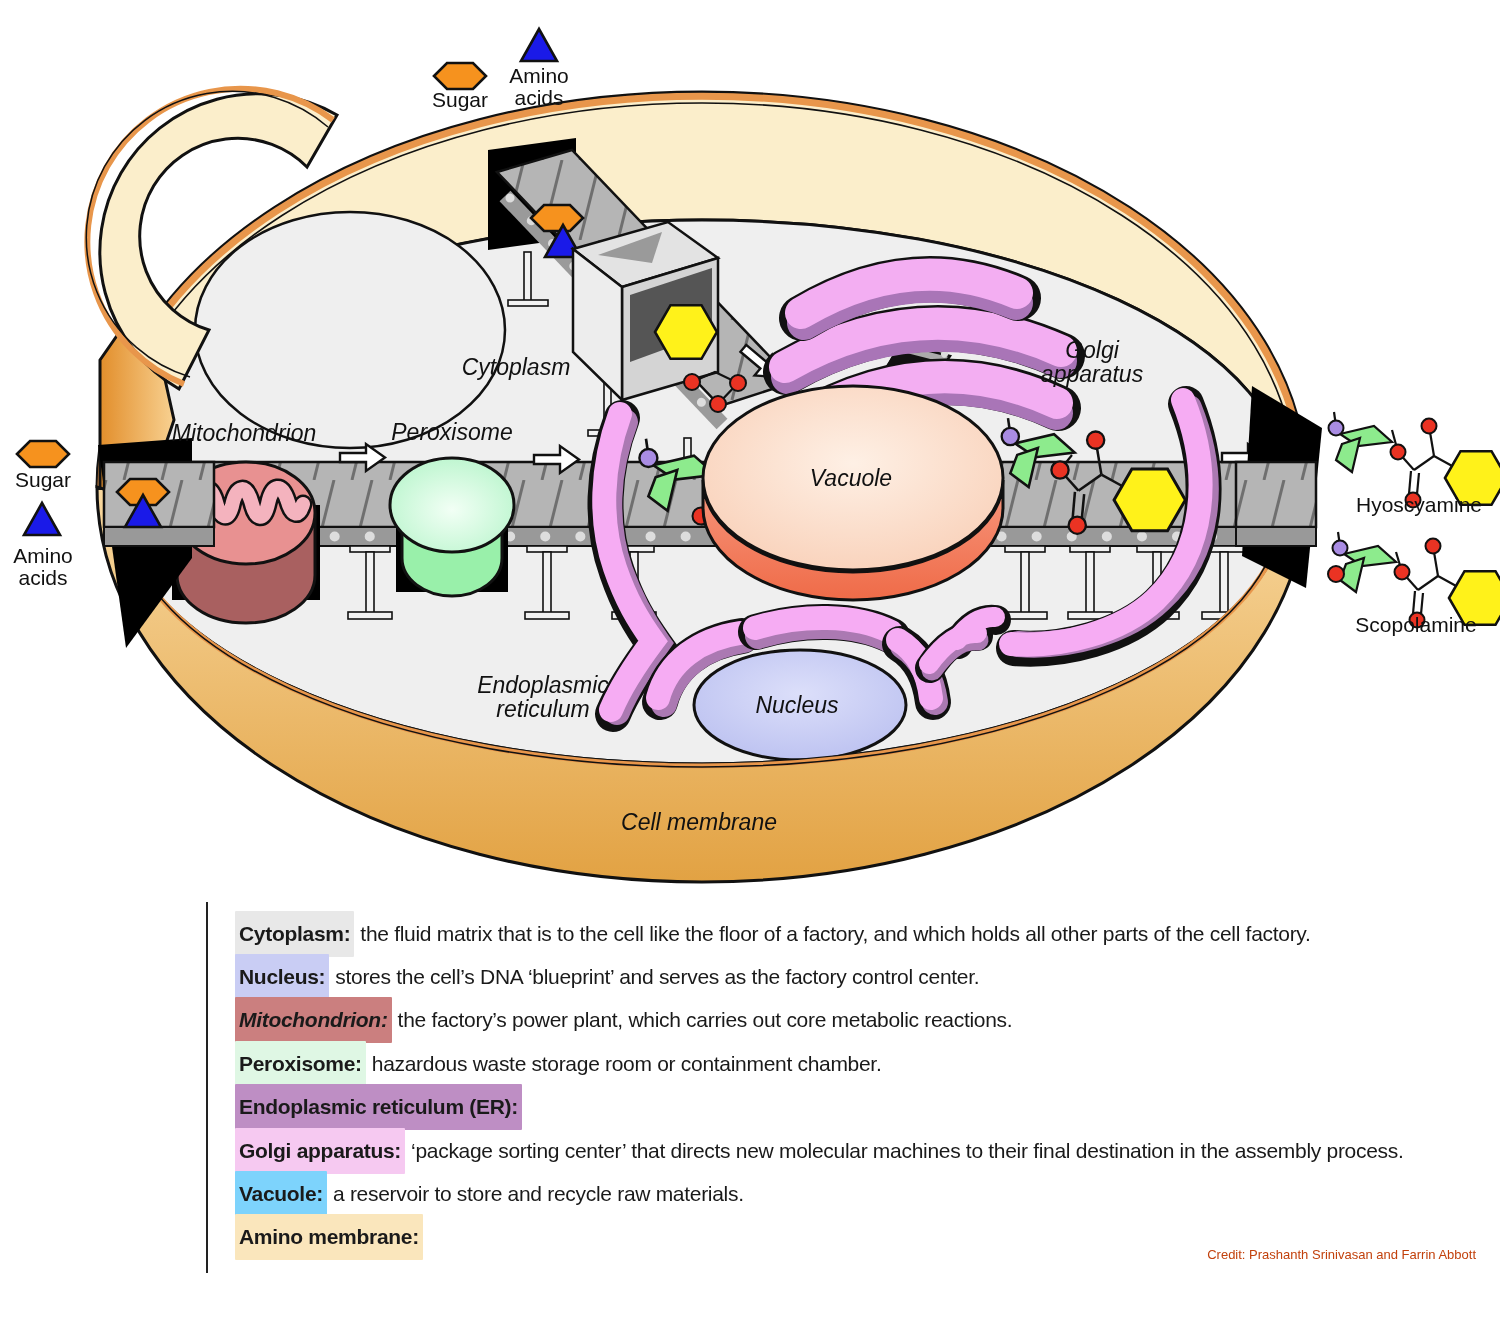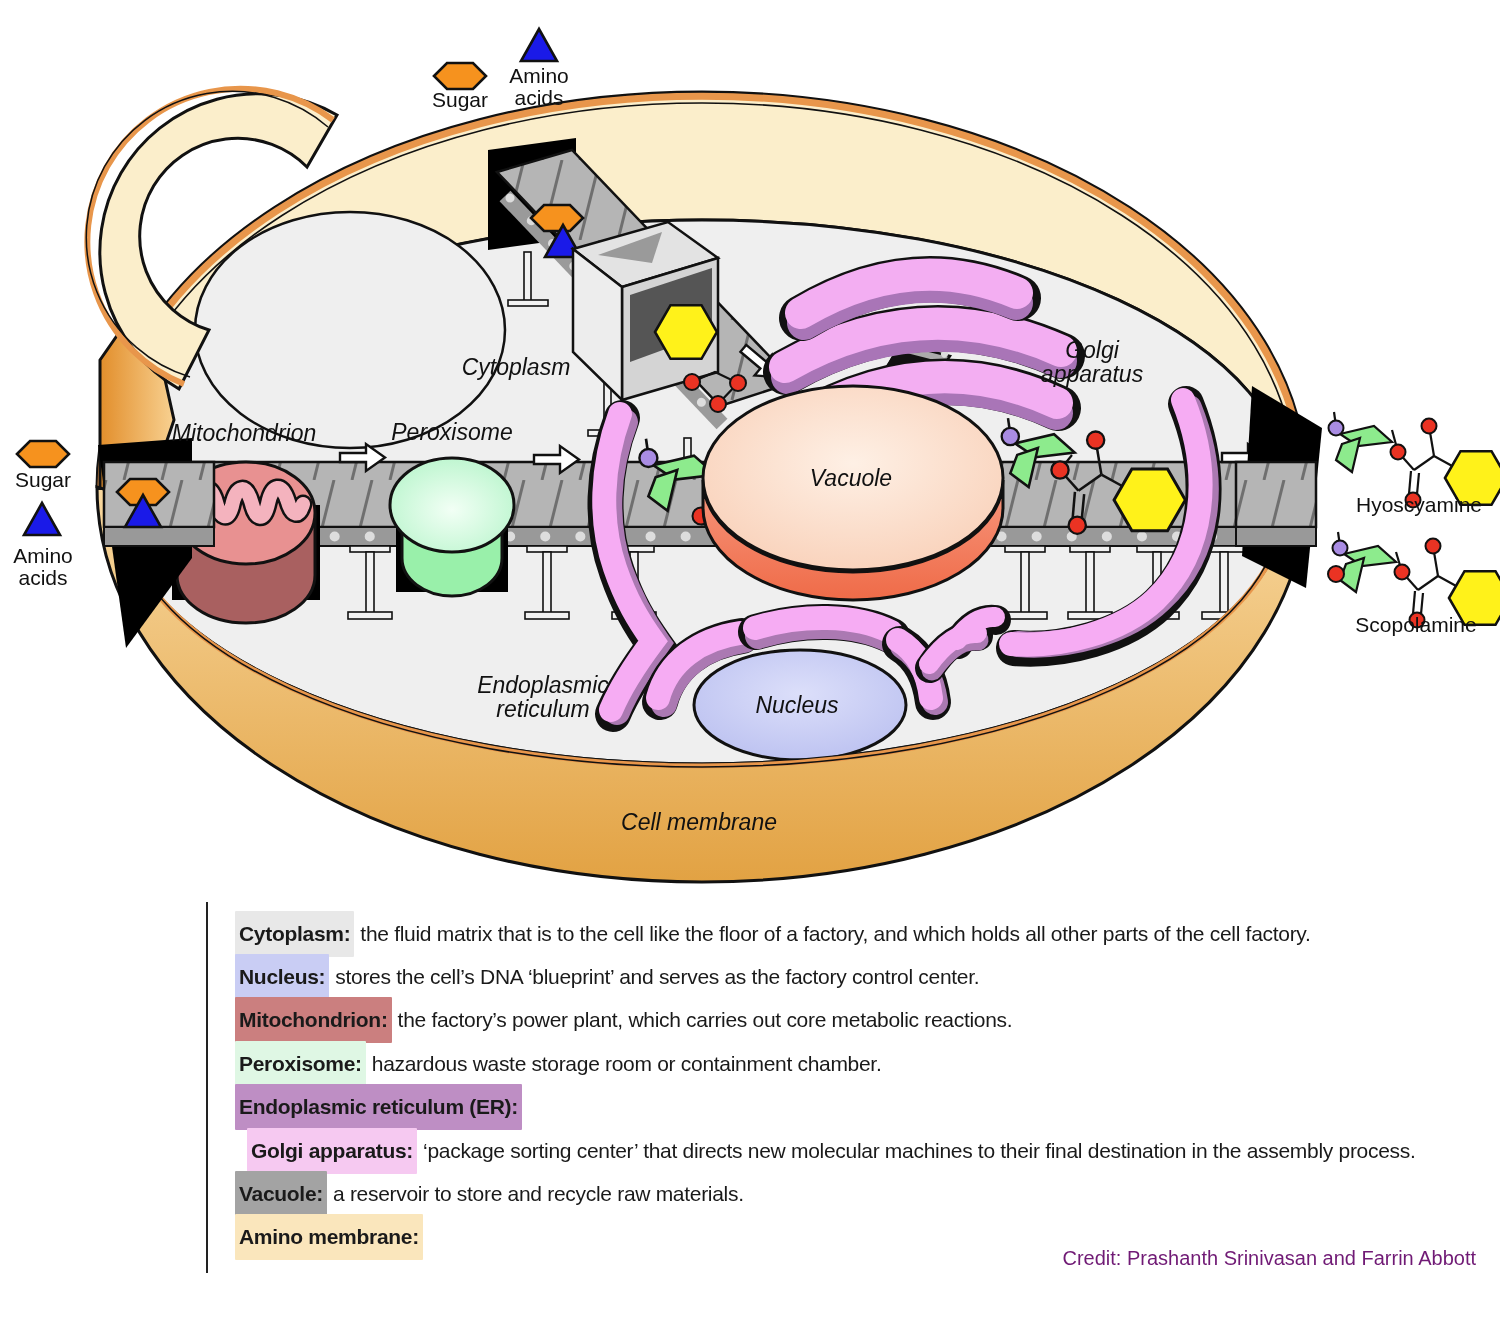--- a/index.html
+++ b/index.html
@@ -5,21 +5,21 @@
   html,body{margin:0;padding:0;background:#fff;}
   body{width:1500px;height:1335px;position:relative;font-family:"Liberation Sans",sans-serif;overflow:hidden;}
   #diagram{position:absolute;left:0;top:0;}
   .dlabel{font:italic 23px "Liberation Sans",sans-serif;fill:#111;text-anchor:middle;}
   .mlabel{font:21px "Liberation Sans",sans-serif;fill:#111;text-anchor:middle;}
   #legend{position:absolute;left:206px;top:902px;width:1292px;border-left:2.5px solid #222;
           padding:10px 0 14px 27px;}
   .legend-row{height:43.4px;display:flex;align-items:center;white-space:nowrap;
               font-size:21px;letter-spacing:-0.3px;color:#1a1a1a;}
   .legend-term{font-weight:bold;padding:11px 4px;margin-right:6px;border-radius:1px;}
-  #credit{position:absolute;right:24px;top:1247px;font-size:20px;color:#701a75;}
+  #credit{position:absolute;right:24px;top:1247px;font-size:13px;color:#c2410c;}
 </style>
 </head>
 <body>
 
 <svg id="diagram" width="1500" height="895" viewBox="0 0 1500 895">
   <defs>
     <linearGradient id="bandGrad" x1="0" y1="0" x2="0" y2="1">
       <stop offset="0" stop-color="#F8D89F"></stop>
         <stop offset="1" stop-color="#E2A243"></stop>
     </linearGradient>
@@ -311,40 +311,40 @@
       <span class="legend-term" style="background: rgb(232, 232, 232);">Cytoplasm:</span>
       <span class="legend-def">the fluid matrix that is to the cell like the floor of a factory, and which holds all other parts of the cell factory.</span>
     </div>
 
     <div class="legend-row">
       <span class="legend-term" style="background: rgb(201, 205, 244);">Nucleus:</span>
       <span class="legend-def">stores the cell’s DNA ‘blueprint’ and serves as the factory control center.</span>
     </div>
 
     <div class="legend-row">
-      <span class="legend-term" style="background: rgb(203, 127, 127);">Mitochondrion:</span>
+      <span class="legend-term" style="background: rgb(203, 127, 127); font-style: italic;">Mitochondrion:</span>
       <span class="legend-def">the factory’s power plant, which carries out core metabolic reactions.</span>
     </div>
 
     <div class="legend-row">
       <span class="legend-term" style="background: rgb(223, 247, 228);">Peroxisome:</span>
       <span class="legend-def">hazardous waste storage room or containment chamber.</span>
     </div>
 
     <div class="legend-row">
       <span class="legend-term" style="background: rgb(190, 142, 196);">Endoplasmic reticulum (ER):</span>
     </div>
 
     <div class="legend-row">
-      <span class="legend-term" style="background: rgb(246, 201, 241); margin-left: 12px;">Golgi apparatus:</span>
+      <span class="legend-term" style="background: rgb(246, 201, 241);">Golgi apparatus:</span>
       <span class="legend-def">‘package sorting center’ that directs new molecular machines to their final destination in the assembly process.</span>
     </div>
 
     <div class="legend-row">
-      <span class="legend-term" style="background: #a3a3a3;">Vacuole:</span>
+      <span class="legend-term" style="background: #7dd3fc;">Vacuole:</span>
       <span class="legend-def">a reservoir to store and recycle raw materials.</span>
     </div>
 
     <div class="legend-row">
       <span class="legend-term" style="background: rgb(250, 230, 188);">Amino membrane:</span>
     </div>
   </div>
 
 <div id="credit">Credit: Prashanth Srinivasan and Farrin Abbott</div>
 

